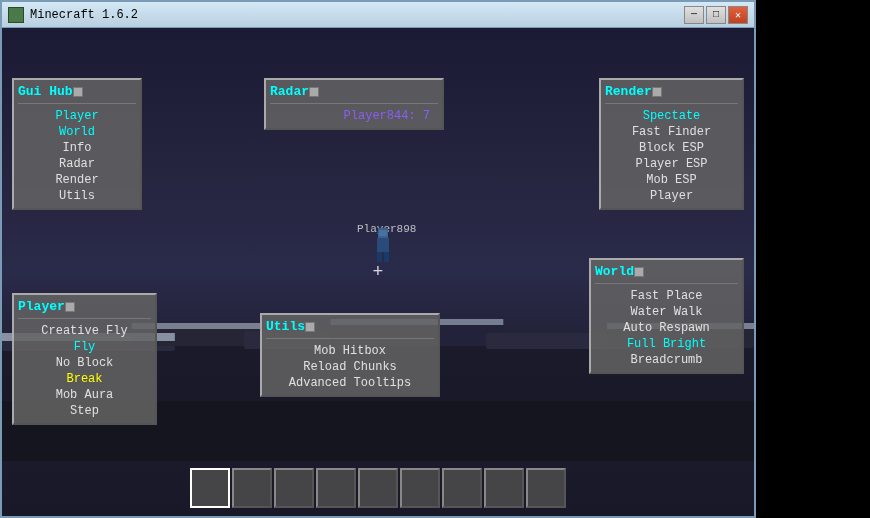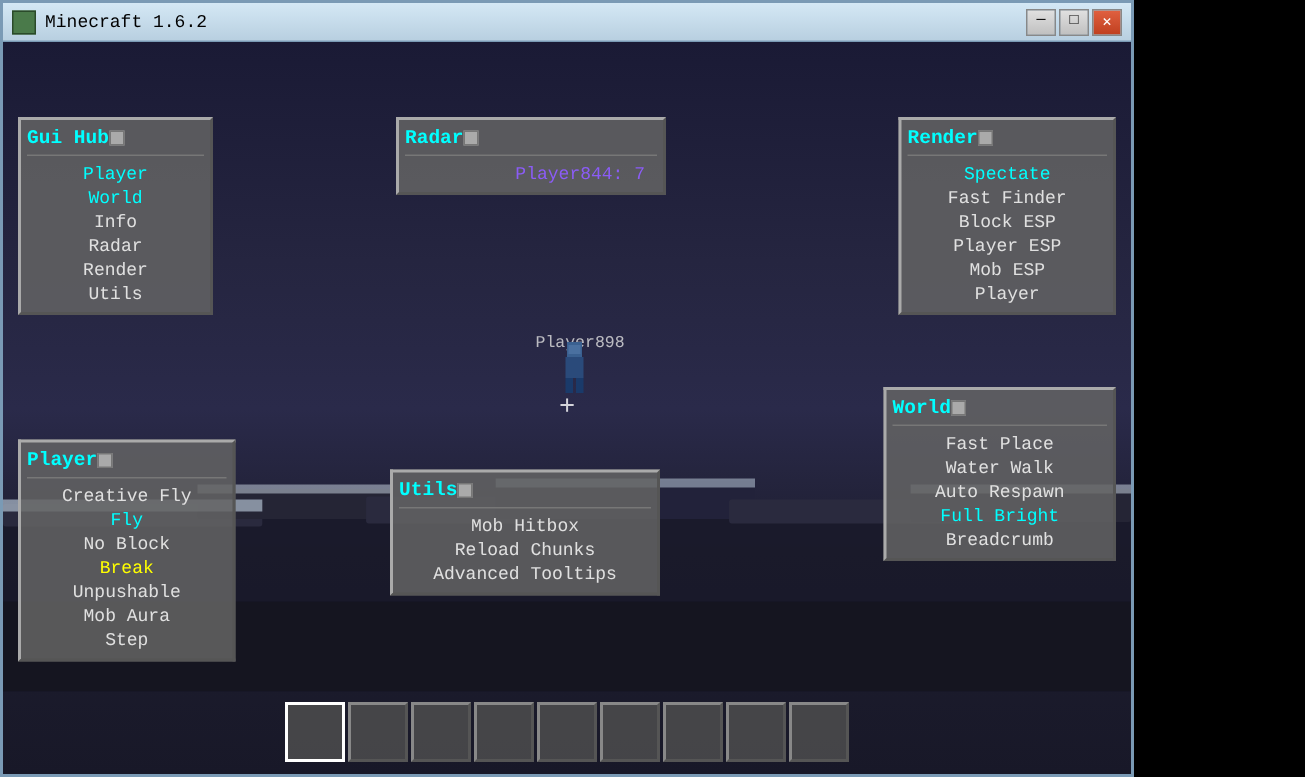--- a/index.html
+++ b/index.html
@@ -294,21 +294,20 @@
     <div class="mc-panel" style="top: 265px; left: 10px; min-width: 145px;">
       <div class="mc-panel-title">
         <span class="mc-panel-title-text">Player</span>
         <div class="panel-resize"></div>
       </div>
       <div class="mc-panel-divider"></div>
       <div class="mc-menu-item">Creative Fly</div>
       <div class="mc-menu-item active-cyan">Fly</div>
       <div class="mc-menu-item">No Block</div>
       <div class="mc-menu-item active-yellow">Break</div>
-      <div class="mc-menu-item">Unpushable</div>
       <div class="mc-menu-item">Mob Aura</div>
       <div class="mc-menu-item">Step</div>
     </div>
 
     <div class="mc-panel" style="top: 285px; left: 258px; min-width: 180px;">
       <div class="mc-panel-title">
         <span class="mc-panel-title-text">Utils</span>
         <div class="panel-resize"></div>
       </div>
       <div class="mc-panel-divider"></div>

